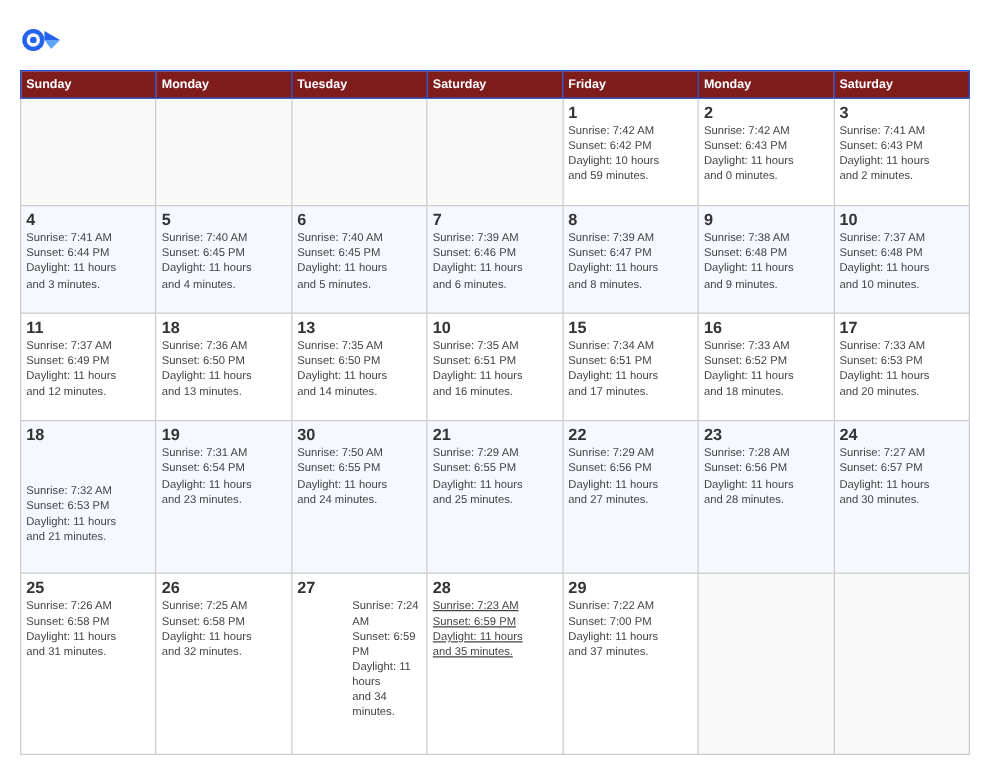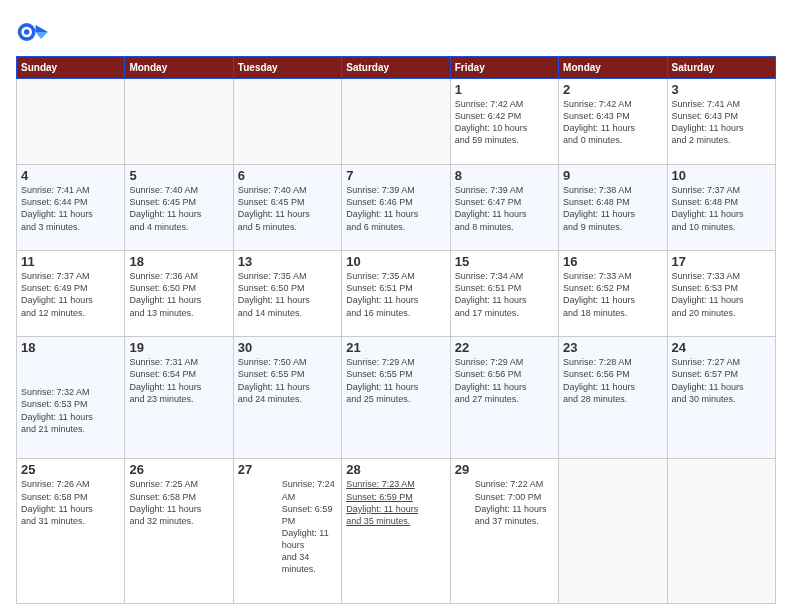--- a/index.html
+++ b/index.html
@@ -346,21 +346,21 @@
           </td>
           <td>
             <span class="day-number">28</span>
             <div class="day-info" style="white-space: pre-line; text-decoration: underline;">Sunrise: 7:23 AM
 Sunset: 6:59 PM
 Daylight: 11 hours
 and 35 minutes.</div>
           </td>
           <td>
             <span class="day-number">29</span>
-            <div class="day-info" style="white-space: pre-line; margin-left: 20px;">Sunrise: 7:22 AM
+            <div class="day-info" style="white-space: pre-line;">Sunrise: 7:22 AM
 Sunset: 7:00 PM
 Daylight: 11 hours
 and 37 minutes.</div>
           </td>
           <td class="empty"></td>
           <td class="empty"></td>
         </tr>
       </tbody>
   </table>
 </div>

